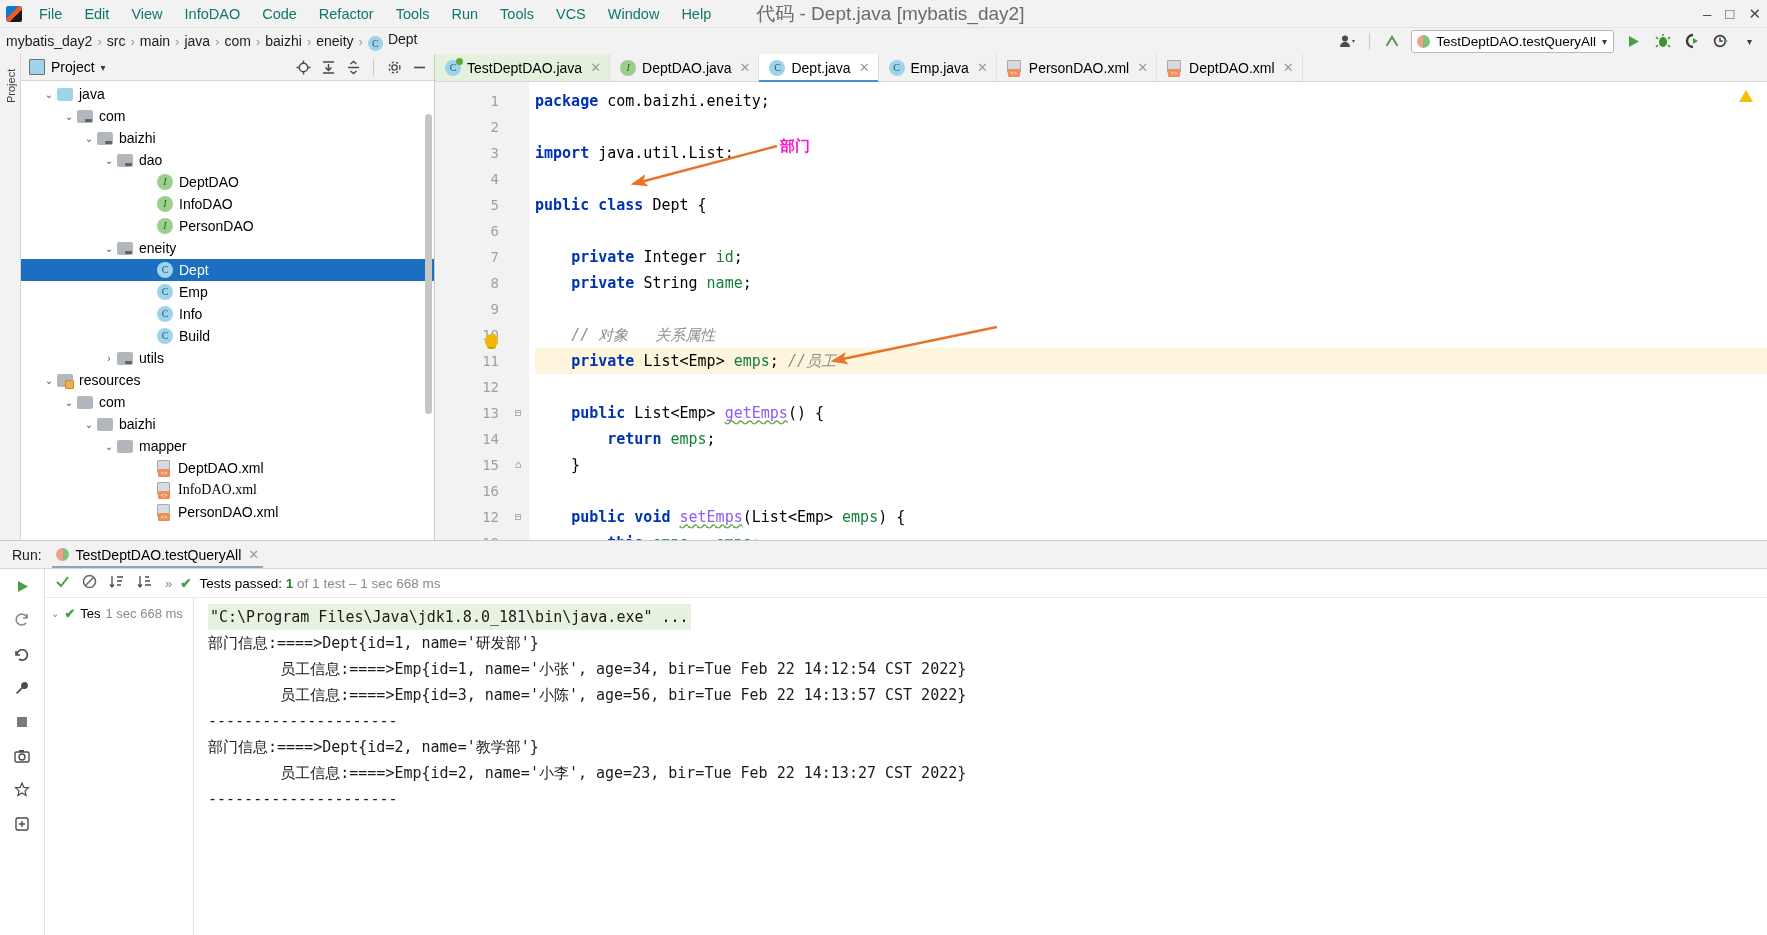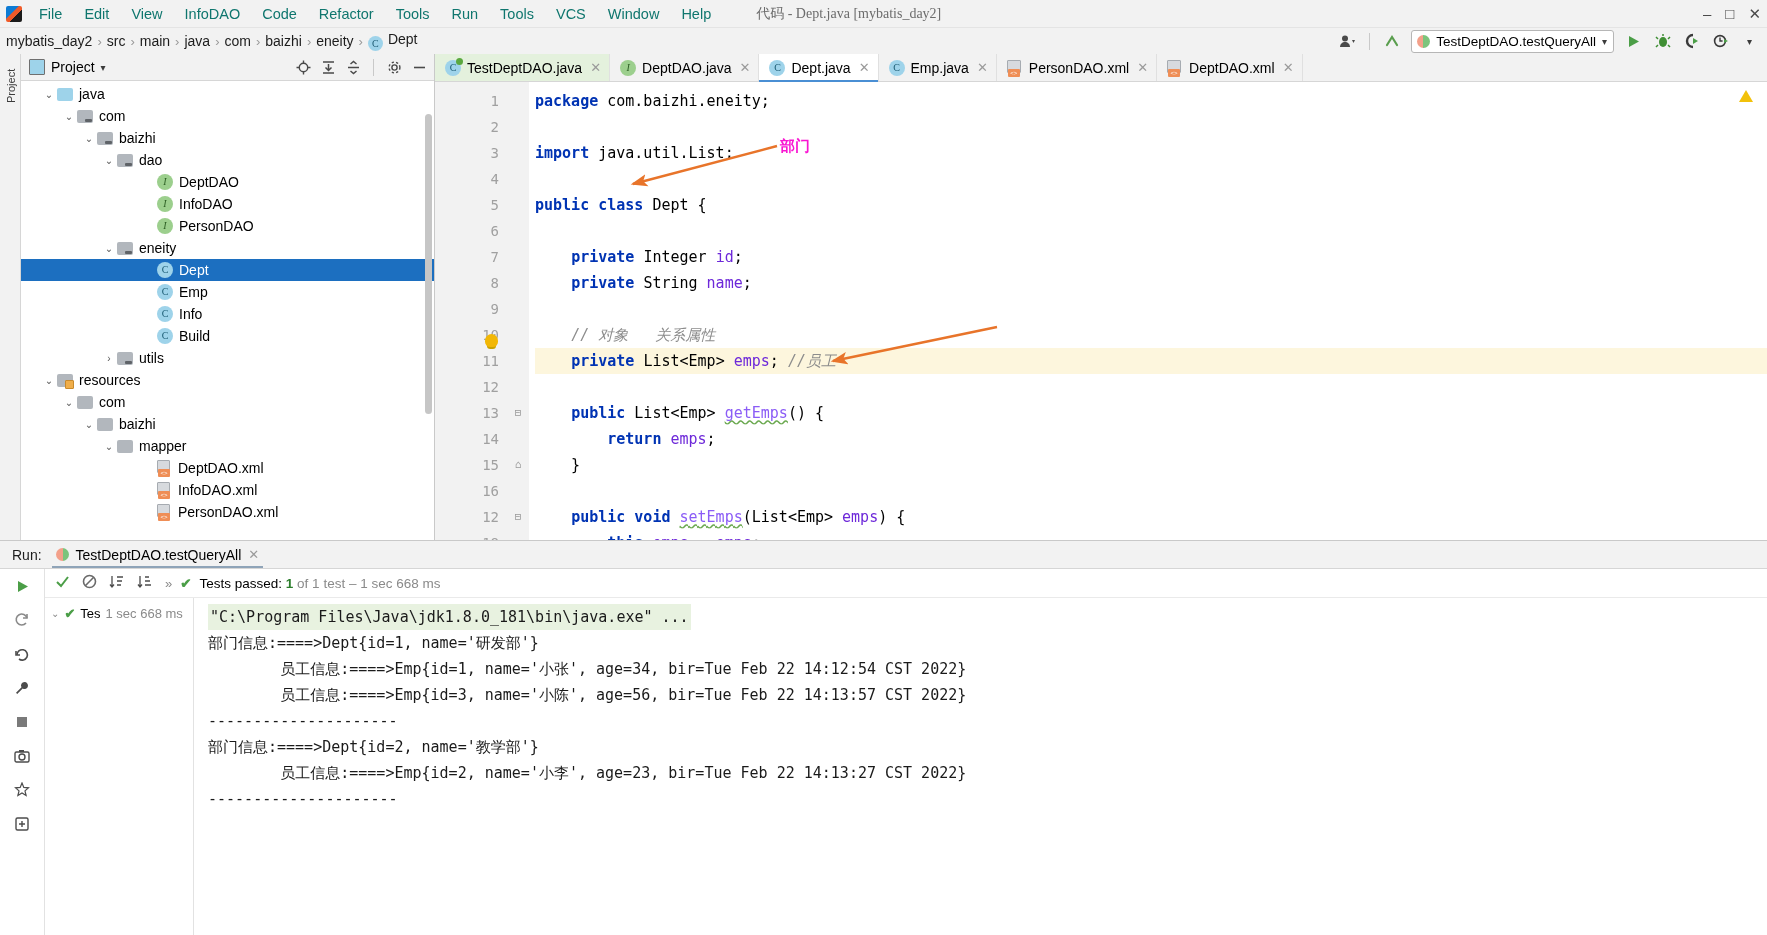--- a/index.html
+++ b/index.html
@@ -35,24 +35,23 @@
   }
   .menu-item {
     padding: 3px 11px;
     font-size: 14.5px;
     color: #0f766e;
     cursor: default;
     white-space: nowrap;
   }
   .win-title {
     margin-left: 34px;
-    font-size: 14px;
+    font-size: 19px;
     color: #6b6b6b;
     white-space: nowrap;
-    font-family: Liberation Serif, serif;
   }
   .win-ctrls {
     position: absolute;
     right: 6px; top: 0;
     height: 27px;
     display: flex; align-items: center; gap: 14px;
     color: #4a4a4a; font-size: 15px;
   }
   .win-ctrls span { cursor: default; }
 
@@ -349,21 +348,21 @@
     white-space: pre;
     overflow: hidden;
   }
   .code .line {
     height: 26px;
     line-height: 26px;
   }
   .code .line.hl { background: #fdf6dd; }
   .kw   { color: #0033b3; font-weight: bold; }
   .typ  { color: #000000; }
-  .fld  { color: #6d28d9; }
+  .fld  { color: #15803d; }
   .mth  { color: #8b5cf6; }
   .cmt  { color: #8c8c8c; font-style: italic; }
   .squiggle { text-decoration: underline wavy #6aa84f; text-decoration-skip-ink: none; }
 
   .bulb {
     position: absolute;
     left: 50px; top: 252px;
     width: 13px; height: 13px;
     background: #f2b705;
     border-radius: 50% 50% 40% 40%;
@@ -690,21 +689,21 @@
         <div class="tree-row" style="padding-left: 80px;">
           <span class="chev">⌄</span>
           <span class="folder"></span>
           <span>mapper</span>
         </div>
         <div class="tree-row" style="padding-left: 120px;">
           <span class="chev"></span>
           <span class="xml-ico"></span>
           <span>DeptDAO.xml</span>
         </div>
-        <div class="tree-row" style="padding-left: 120px;">
+        <div class="tree-row" style="padding-left: 120px; font-family: Liberation Serif, serif;">
           <span class="chev"></span>
           <span class="xml-ico"></span>
           <span>InfoDAO.xml</span>
         </div>
         <div class="tree-row" style="padding-left: 120px;">
           <span class="chev"></span>
           <span class="xml-ico"></span>
           <span>PersonDAO.xml</span>
         </div>
       </div>

